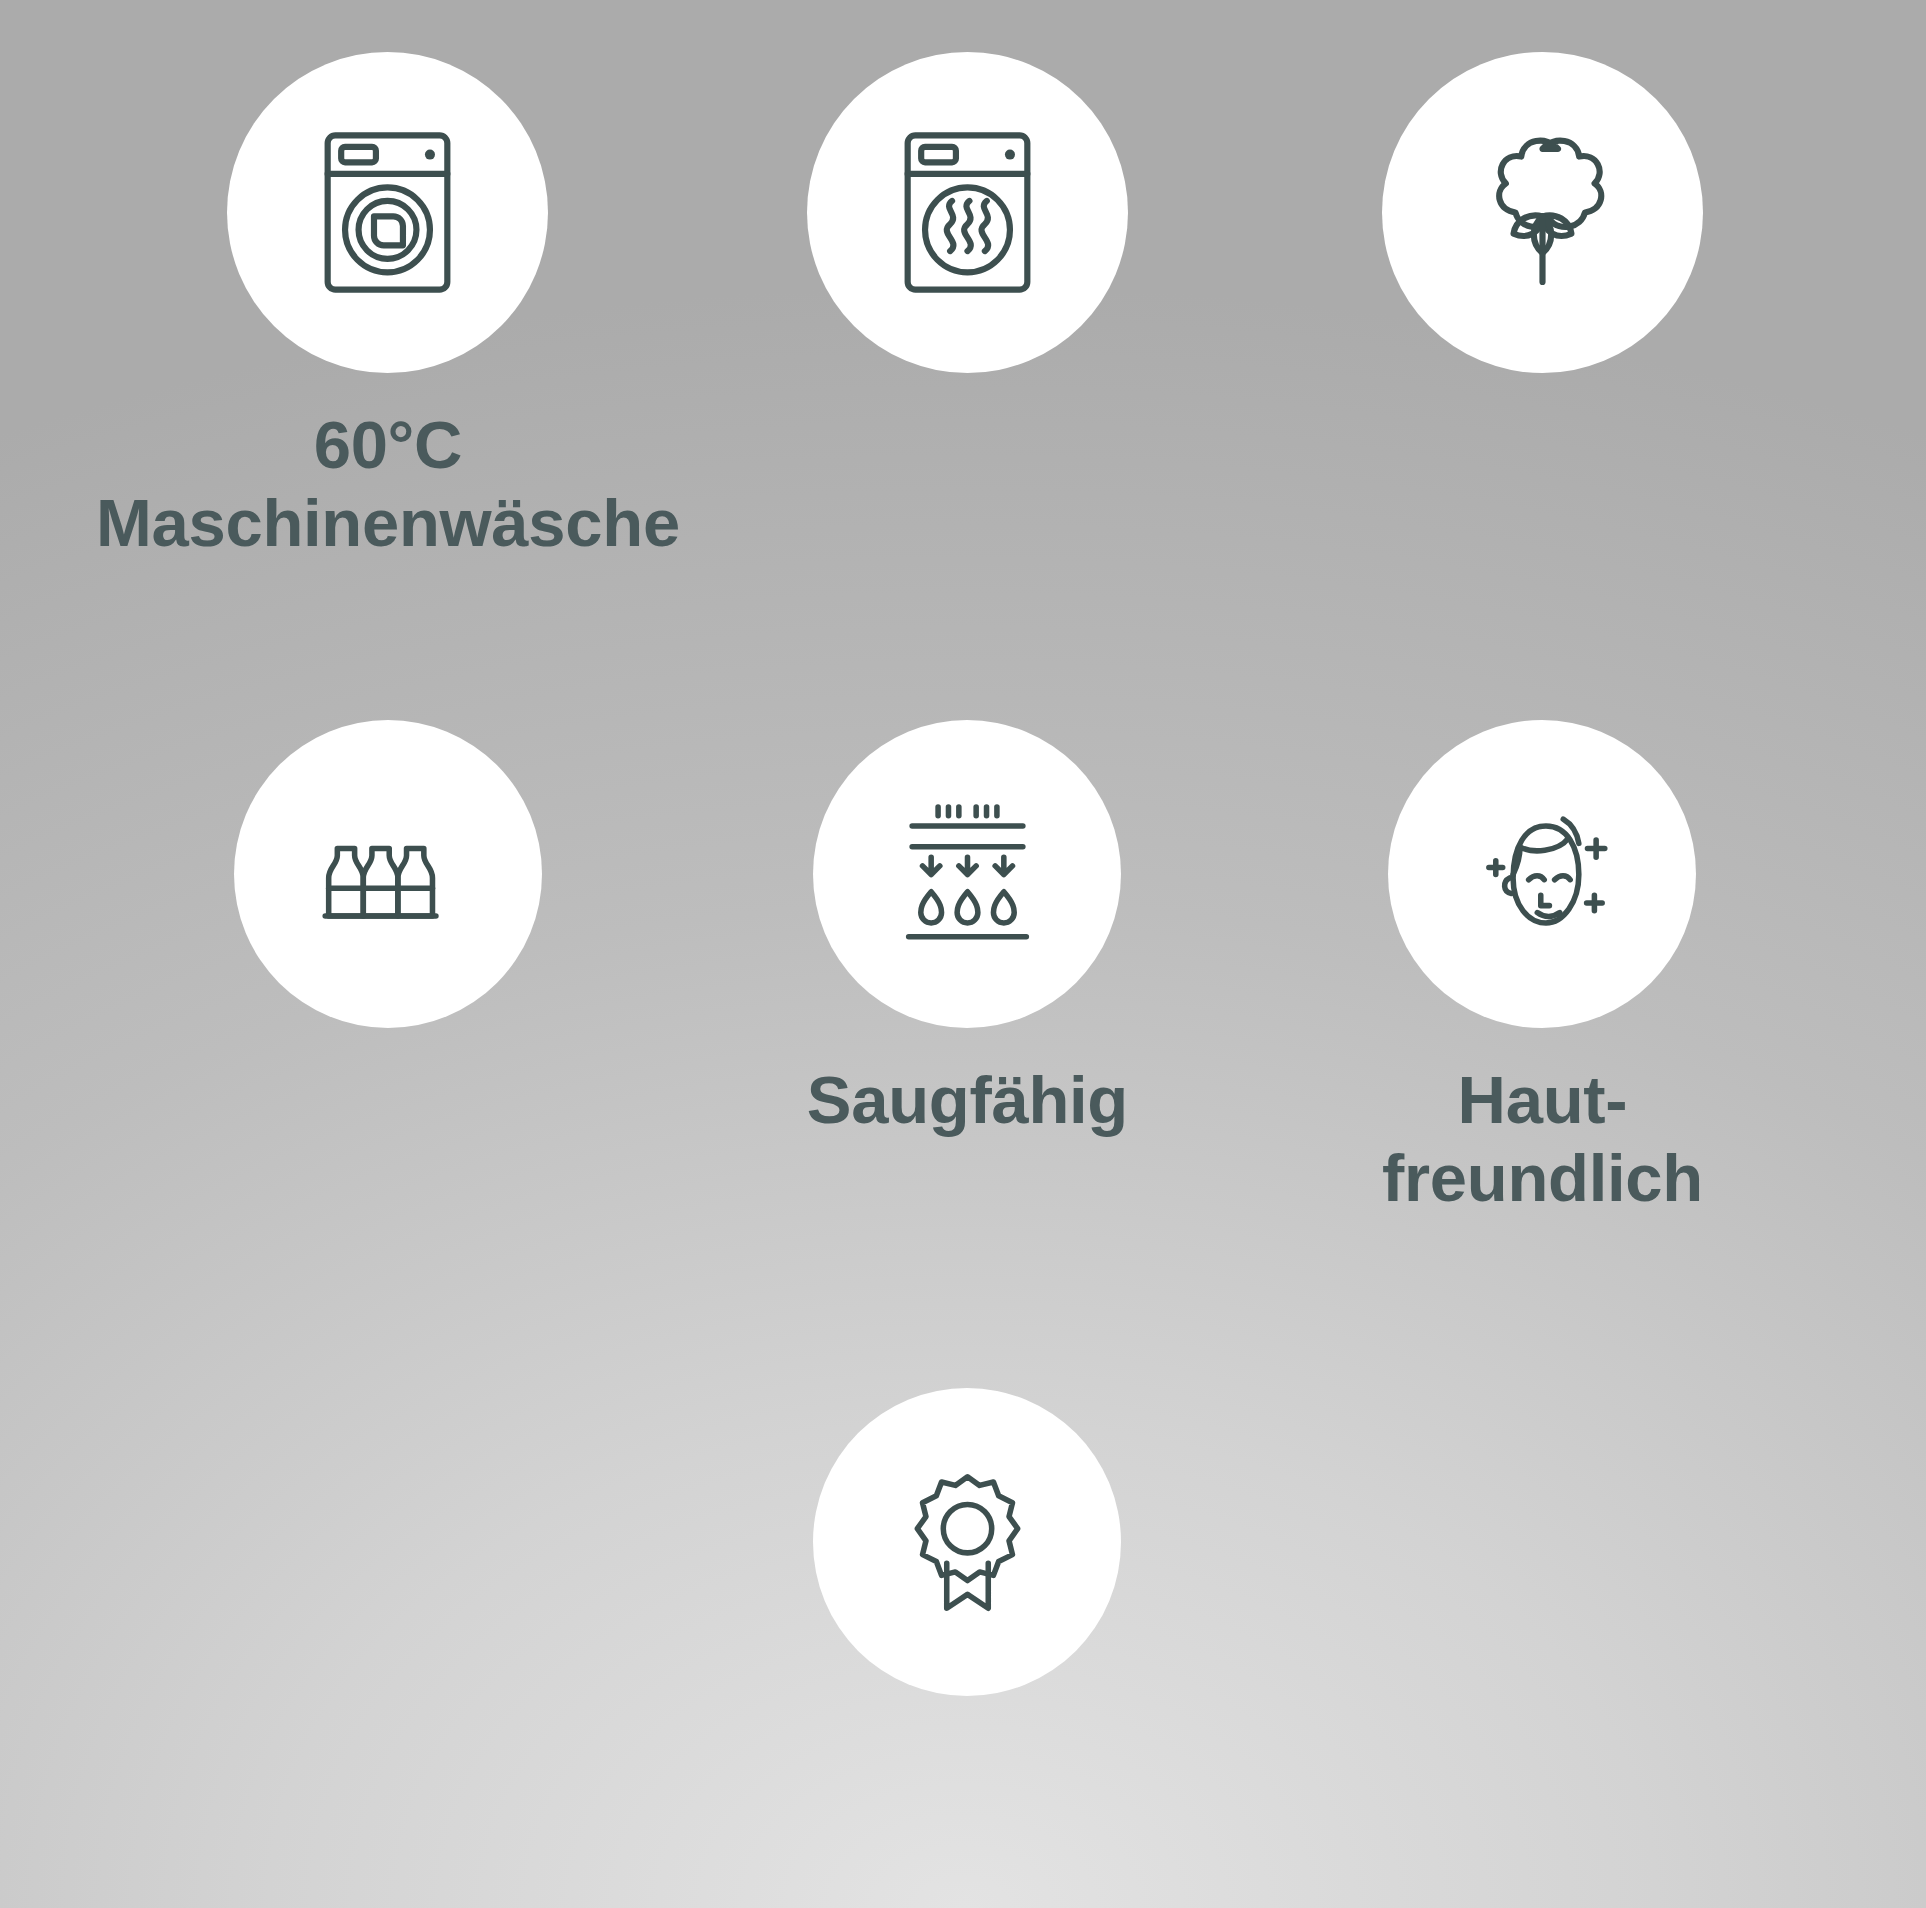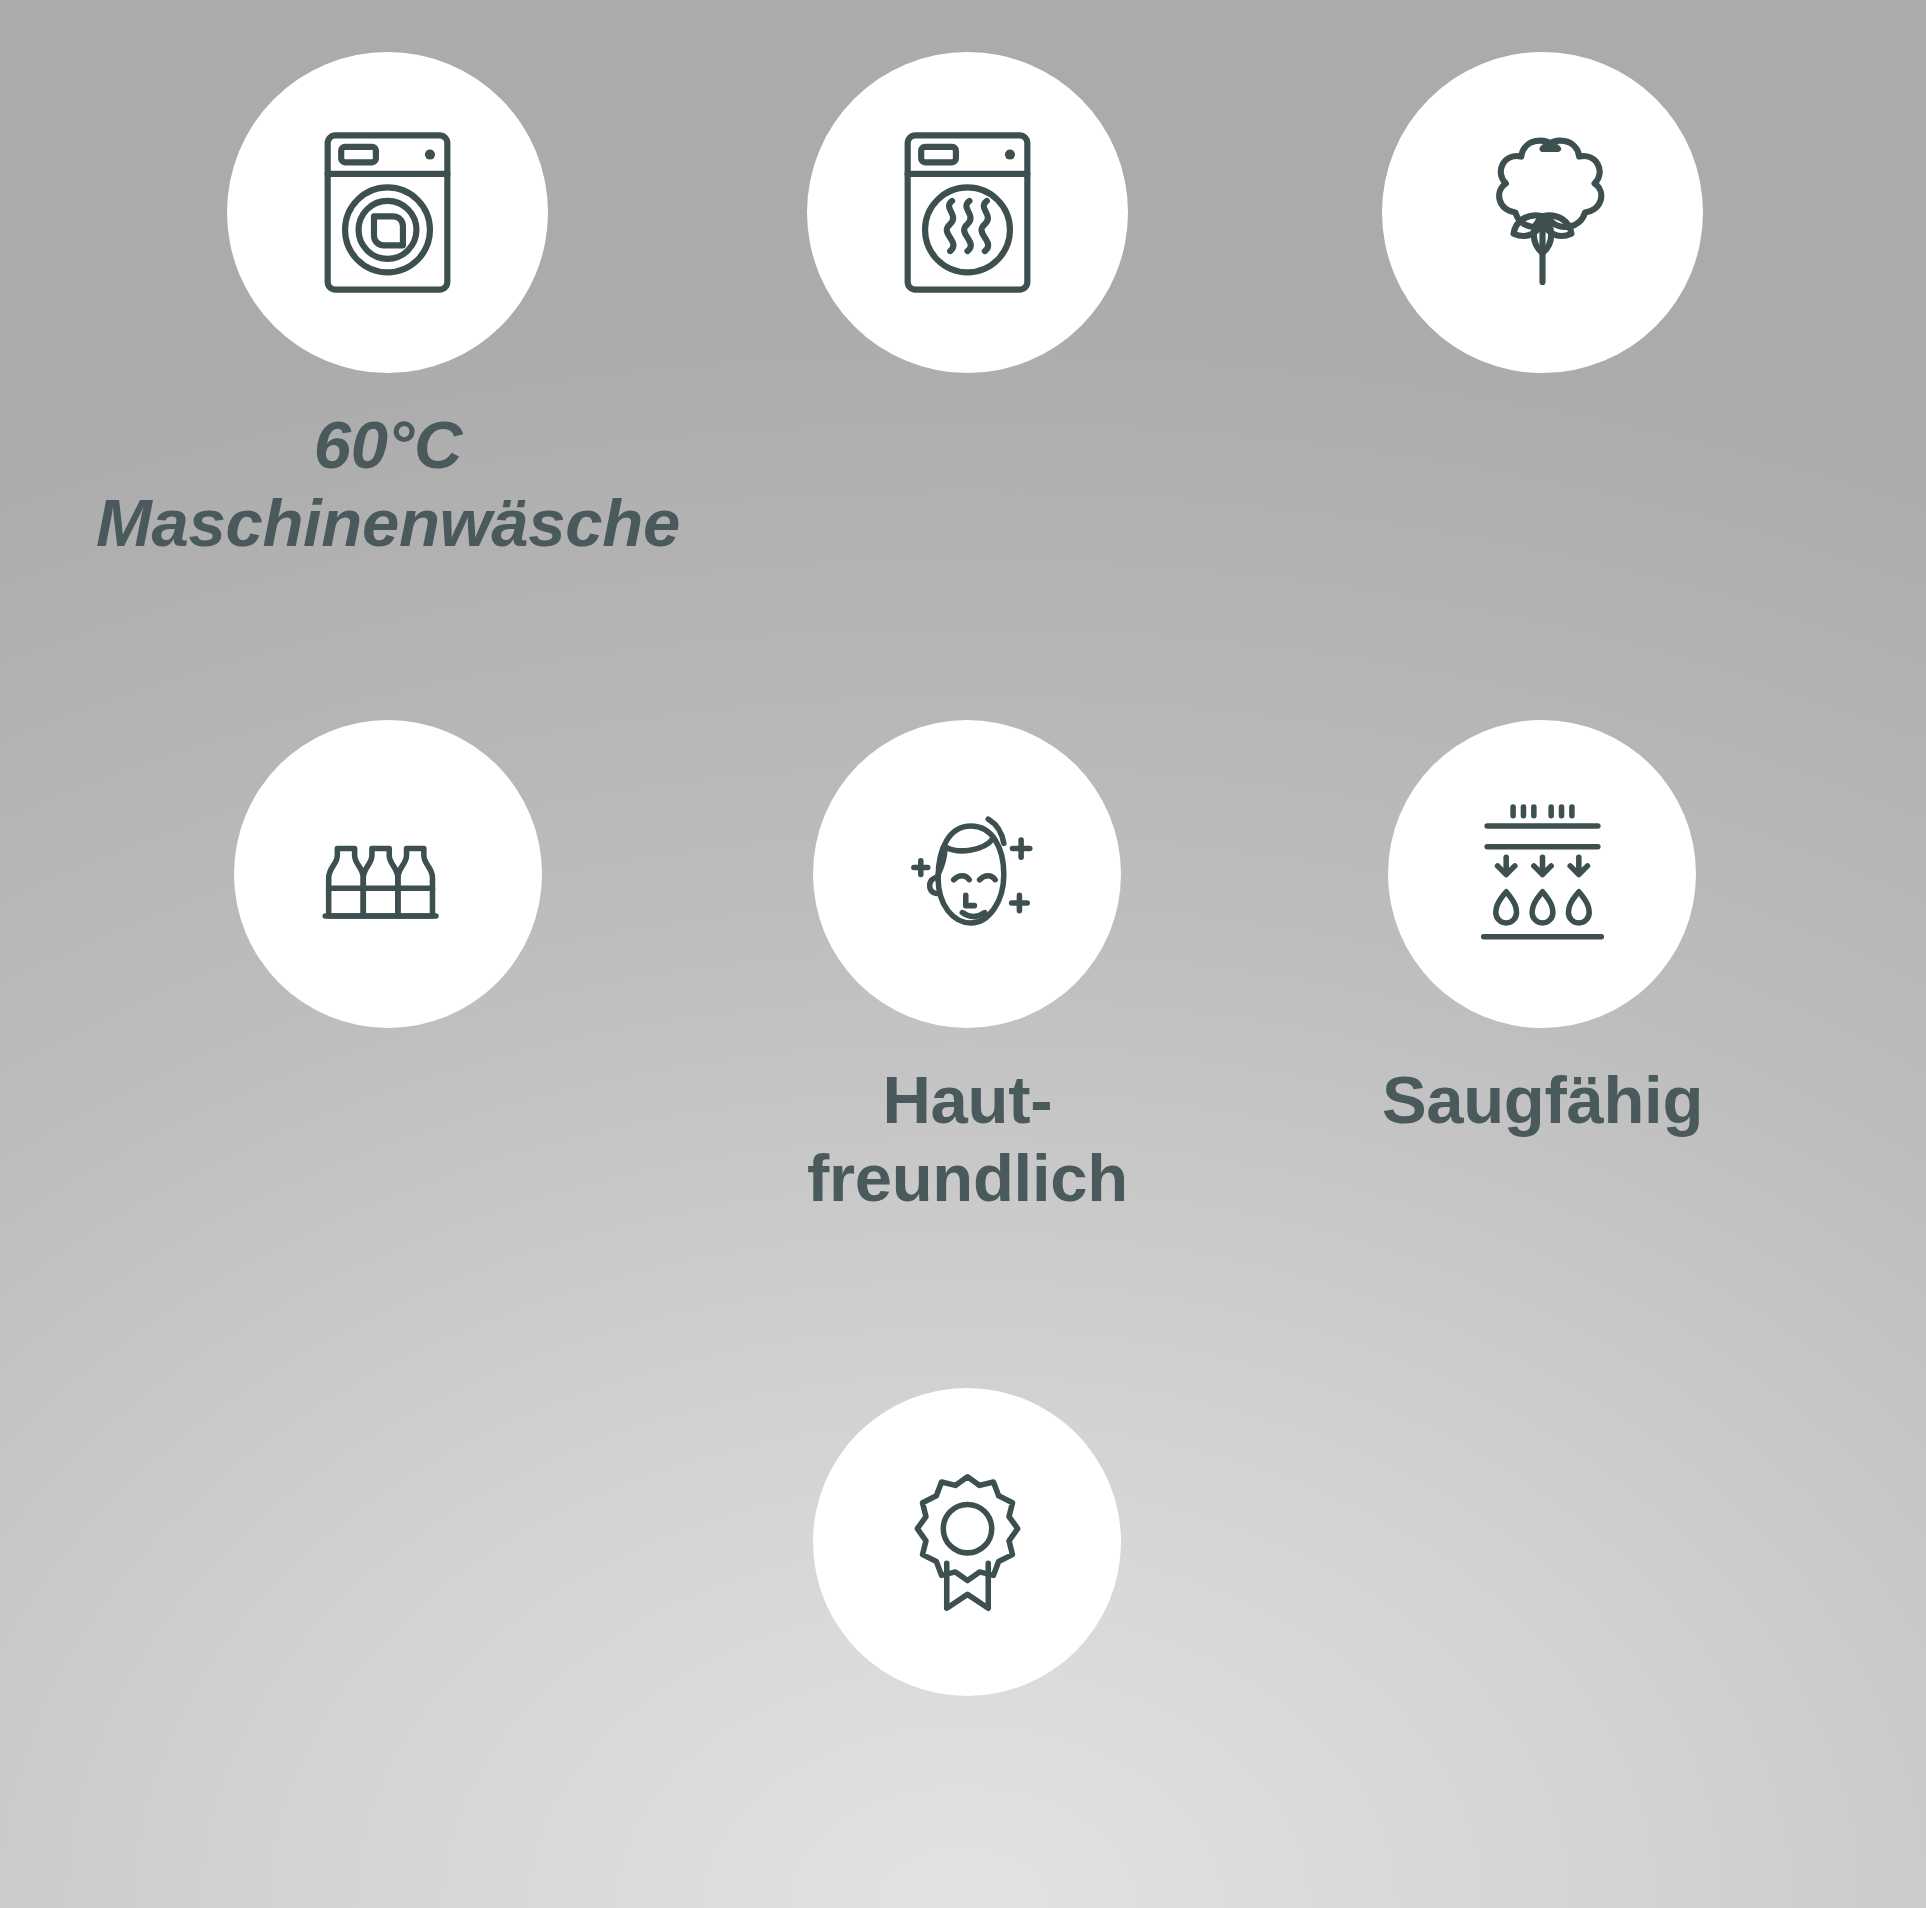--- a/index.html
+++ b/index.html
@@ -62,21 +62,21 @@
     margin-top: 33px;
     text-align: center;
     font-size: 67px;
     font-weight: bold;
     line-height: 1.17;
     color: #4a5a5c;
     letter-spacing: -0.3px;
     white-space: pre-line;
     max-width: 552px;
   }
-  .caption.wide { max-width: 642px; font-style: italic; }
+  .caption.wide { max-width: 642px; }
 </style>
 </head>
 <body>
 
 <div class="board">
   <div class="grid">
 
     <div class="cell row1">
       <div class="badge">
         <svg width="193" height="193" viewBox="0 0 100 100" fill="none" stroke="#3d4f4f" stroke-width="3.2" stroke-linecap="round" stroke-linejoin="round">
@@ -130,58 +130,58 @@
           <line x1="36" y1="58" x2="56" y2="58"></line>
           <line x1="56" y1="58" x2="76" y2="58"></line>
           <line x1="14" y1="74" x2="78" y2="74"></line>
         </svg>
       </div>
     </div>
 
     <div class="cell row2">
       <div class="badge small">
         <svg width="173" height="173" viewBox="0 0 100 100" fill="none" stroke="#3d4f4f" stroke-width="3.2" stroke-linecap="round" stroke-linejoin="round">
-          <path d="M33 52 c0 -18 7 -30 19 -30 c12 0 19 12 19 28 c0 16 -9 28 -19 28 c-10 0 -19 -10 -19 -26 z"></path>
-          <path d="M33 50 c3 -6 4 -12 4 -16 c7 4 22 3 28 -5"></path>
-          <path d="M62 18 c5 3 8 8 9 14"></path>
-          <path d="M42 53 c3 -3 7 -3 9 0"></path>
-          <path d="M57 53 c3 -3 7 -3 9 0"></path>
-          <path d="M49 62 v6 h5"></path>
-          <path d="M47 72 c4 3 9 3 13 0"></path>
-          <path d="M31 52 c-4 2 -4 8 1 9"></path>
-          <path d="M81 30 v10 M76 35 h10"></path>
-          <path d="M23 42 v8 M19 46 h8"></path>
-          <path d="M80 62 v9 M75.5 66.5 h9"></path>
-        </svg>
-      </div>
-      <div class="caption">Haut-
-freundlich</div>
-    </div>
-
-    <div class="cell row2">
-      <div class="badge small">
-        <svg width="173" height="173" viewBox="0 0 100 100" fill="none" stroke="#3d4f4f" stroke-width="3.2" stroke-linecap="round" stroke-linejoin="round">
           <line x1="18" y1="22" x2="82" y2="22"></line>
           <line x1="18" y1="34" x2="82" y2="34"></line>
           <path d="M33 16 v-5"></path>
             <path d="M39 16 v-5"></path>
             <path d="M45 16 v-5"></path>
           <path d="M55 16 v-5"></path>
             <path d="M61 16 v-5"></path>
             <path d="M67 16 v-5"></path>
           <path d="M29 40 v10 m0 0 l-5 -5 m5 5 l5 -5"></path>
           <path d="M50 40 v10 m0 0 l-5 -5 m5 5 l5 -5"></path>
           <path d="M71 40 v10 m0 0 l-5 -5 m5 5 l5 -5"></path>
           <path d="M29 60 c-6 7 -6 10 -6 12 a6 6 0 0 0 12 0 c0 -2 0 -5 -6 -12 z"></path>
           <path d="M50 60 c-6 7 -6 10 -6 12 a6 6 0 0 0 12 0 c0 -2 0 -5 -6 -12 z"></path>
           <path d="M71 60 c-6 7 -6 10 -6 12 a6 6 0 0 0 12 0 c0 -2 0 -5 -6 -12 z"></path>
           <line x1="16" y1="86" x2="84" y2="86"></line>
         </svg>
       </div>
       <div class="caption">Saugfähig</div>
+    </div>
+
+    <div class="cell row2">
+      <div class="badge small">
+        <svg width="173" height="173" viewBox="0 0 100 100" fill="none" stroke="#3d4f4f" stroke-width="3.2" stroke-linecap="round" stroke-linejoin="round">
+          <path d="M33 52 c0 -18 7 -30 19 -30 c12 0 19 12 19 28 c0 16 -9 28 -19 28 c-10 0 -19 -10 -19 -26 z"></path>
+          <path d="M33 50 c3 -6 4 -12 4 -16 c7 4 22 3 28 -5"></path>
+          <path d="M62 18 c5 3 8 8 9 14"></path>
+          <path d="M42 53 c3 -3 7 -3 9 0"></path>
+          <path d="M57 53 c3 -3 7 -3 9 0"></path>
+          <path d="M49 62 v6 h5"></path>
+          <path d="M47 72 c4 3 9 3 13 0"></path>
+          <path d="M31 52 c-4 2 -4 8 1 9"></path>
+          <path d="M81 30 v10 M76 35 h10"></path>
+          <path d="M23 42 v8 M19 46 h8"></path>
+          <path d="M80 62 v9 M75.5 66.5 h9"></path>
+        </svg>
+      </div>
+      <div class="caption">Haut-
+freundlich</div>
     </div>
 
     <div class="cell row3 empty"></div>
 
     <div class="cell row3">
       <div class="badge small">
         <svg width="173" height="173" viewBox="0 0 100 100" fill="none" stroke="#3d4f4f" stroke-width="3.2" stroke-linecap="round" stroke-linejoin="round">
           <path d="M50 12 l7 5 l8 -2 l3 8 l8 4 l-2 8 l5 7 l-5 7 l2 8 l-8 4 l-3 8 l-8 -2 l-7 5 l-7 -5 l-8 2 l-3 -8 l-8 -4 l2 -8 l-5 -7 l5 -7 l-2 -8 l8 -4 l3 -8 l8 2 z"></path>
           <circle cx="50" cy="42" r="14"></circle>
           <path d="M38 62 v26 l12 -8 l12 8 v-26"></path>

